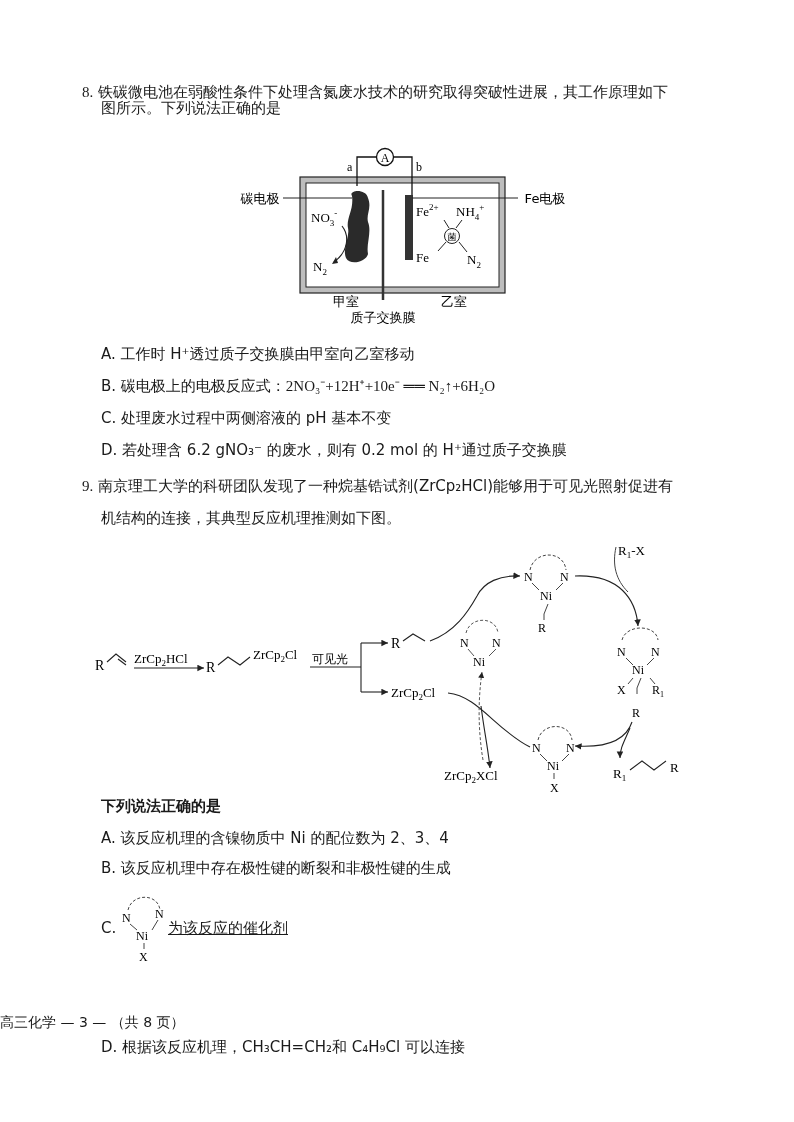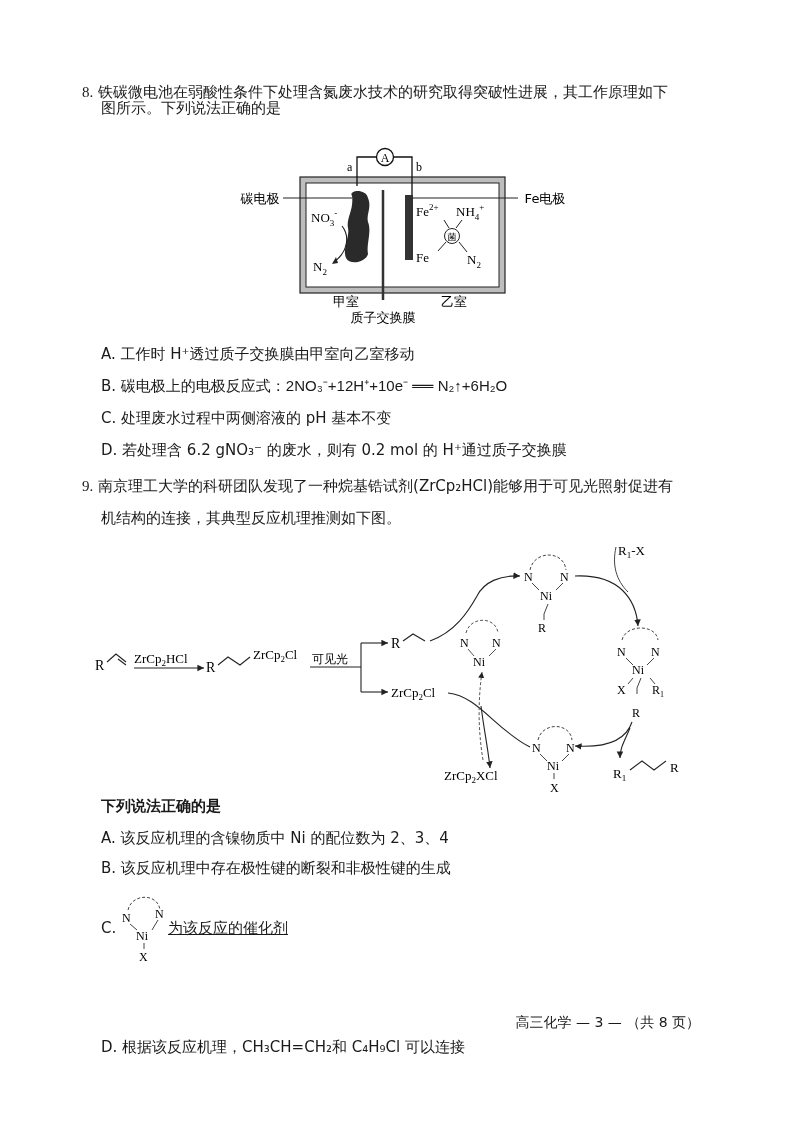--- a/index.html
+++ b/index.html
@@ -1,24 +1,24 @@
 <!DOCTYPE html>
 <html><head>
 <meta charset="utf-8">
 <style>
   html, body { margin:0; padding:0; background:#fff; }
   body { width:794px; height:1122px; position:relative; overflow:hidden;
          font-family:"DejaVu Serif","Liberation Serif",serif; color:#1a1a1a; }
   .line { position:absolute; font-size:15px; white-space:nowrap; line-height:20px; }
   .q-num { font-family:"Liberation Serif",serif; }
   .svg-layer { position:absolute; left:0; top:0; }
-  .lbl { font-family:Liberation Sans, sans-serif;text-align:center; }
+  .lbl { font-family:Liberation Serif, serif;text-align:center; }
   .cn { font-family:"DejaVu Sans",sans-serif; }
-  .footer { position:absolute; top:1014px; left:0; width:660px; text-align:right;
-            font-size:14px; font-family:"DejaVu Sans",sans-serif;padding-left:40px; }
+  .footer { position:absolute; top:1014px; left:0; width:660px; text-align:left;
+            font-size:14px; font-family:"DejaVu Sans",sans-serif; }
 </style>
 </head>
 <body>
 
 <div class="line cn" style="left:82px;top:82px;">
   <span class="q-num">8.</span>
   <span>铁碳微电池在弱酸性条件下处理含氮废水技术的研究取得突破性进展，其工作原理如下</span>
 </div>
 <div class="line cn" style="left:101px;top:98px;">图所示。下列说法正确的是</div>
 

